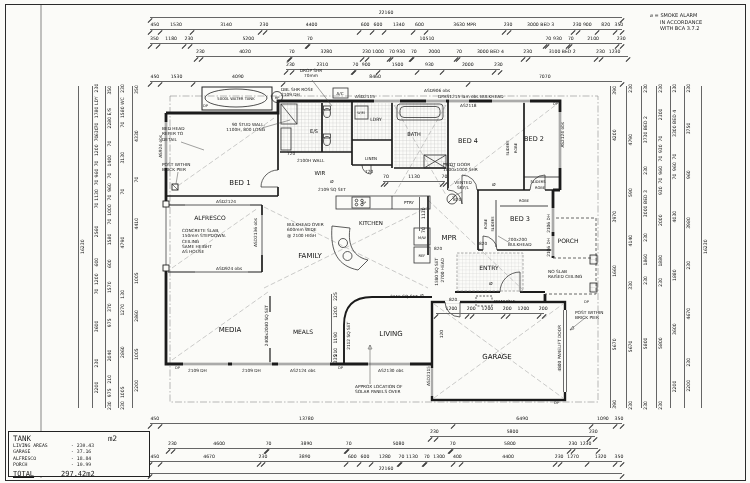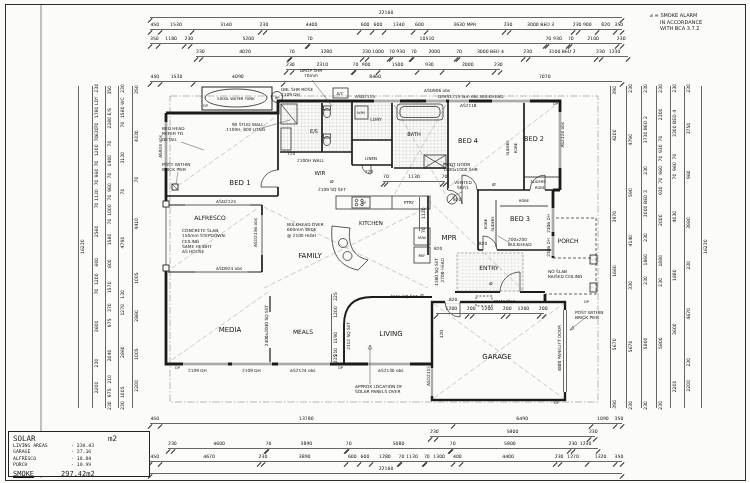--- a/index.html
+++ b/index.html
@@ -666,37 +666,37 @@
   <div class="dp" style="left:338px;top:367px">DP</div>
 
   <div class="legend">
     <div>⌀ = SMOKE ALARM</div>
     <div class="ind">IN ACCORDANCE</div>
     <div class="ind">WITH BCA 3.7.2</div>
   </div>
 
   <div class="atable">
     <div class="hd">
-      <span>SOLAR</span>
+      <span>TANK</span>
       <span>m2</span>
     </div>
     <div class="rw">
       <span class="lab">LIVING AREAS</span>
       <span>- 230.43</span>
     </div>
     <div class="rw">
       <span class="lab">GARAGE</span>
       <span>- 37.16</span>
     </div>
     <div class="rw">
       <span class="lab">ALFRESCO</span>
       <span>- 18.84</span>
     </div>
     <div class="rw">
       <span class="lab">PORCH</span>
       <span>- 10.99</span>
     </div>
     <div class="tot">
-      <span class="lab">SMOKE</span>
+      <span class="lab">TOTAL</span>
       <span>297.42m2</span>
     </div>
   </div>
 </div>
 
 </body></html>

